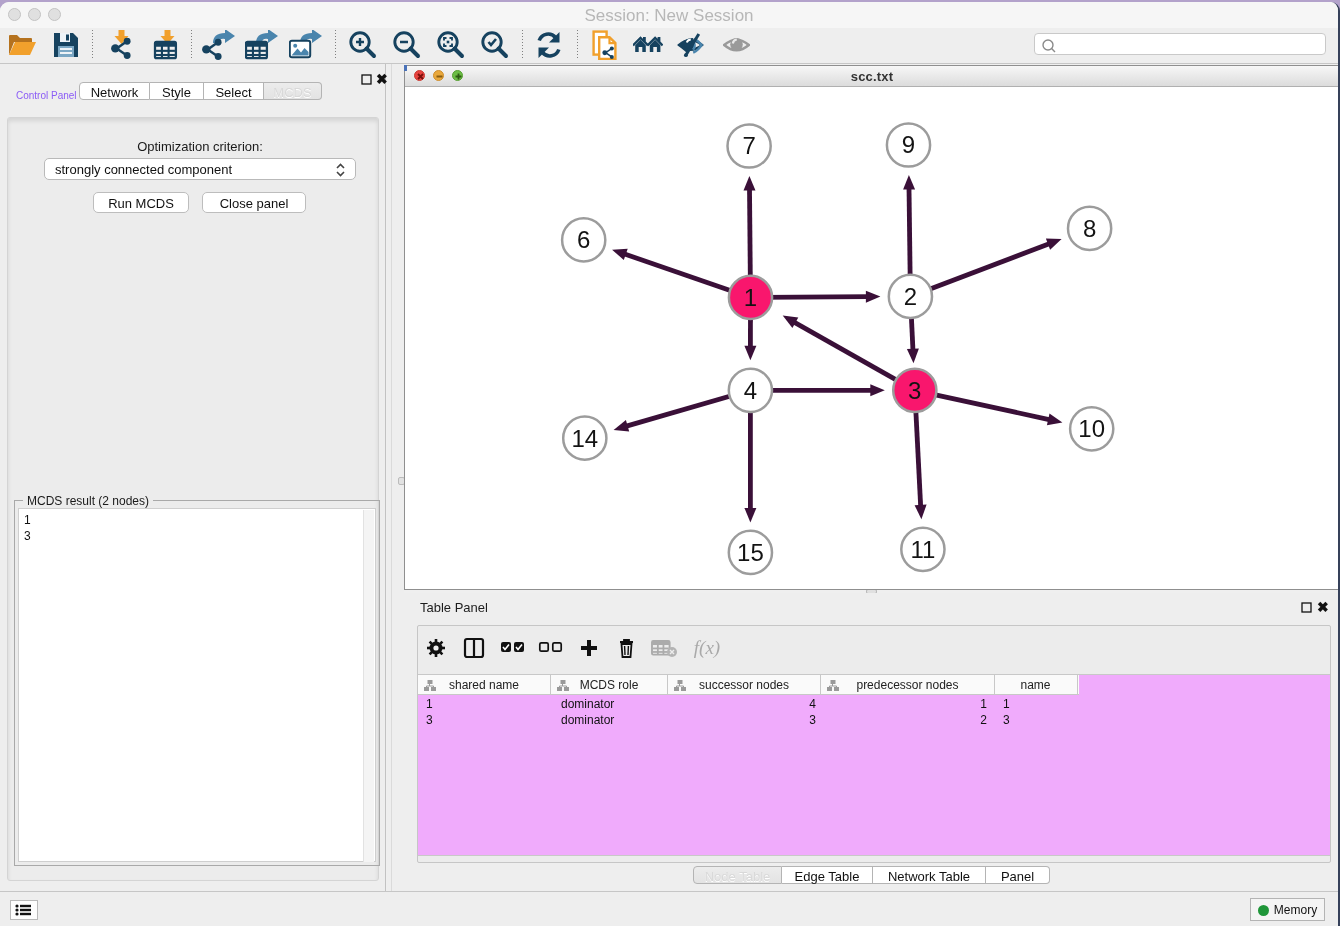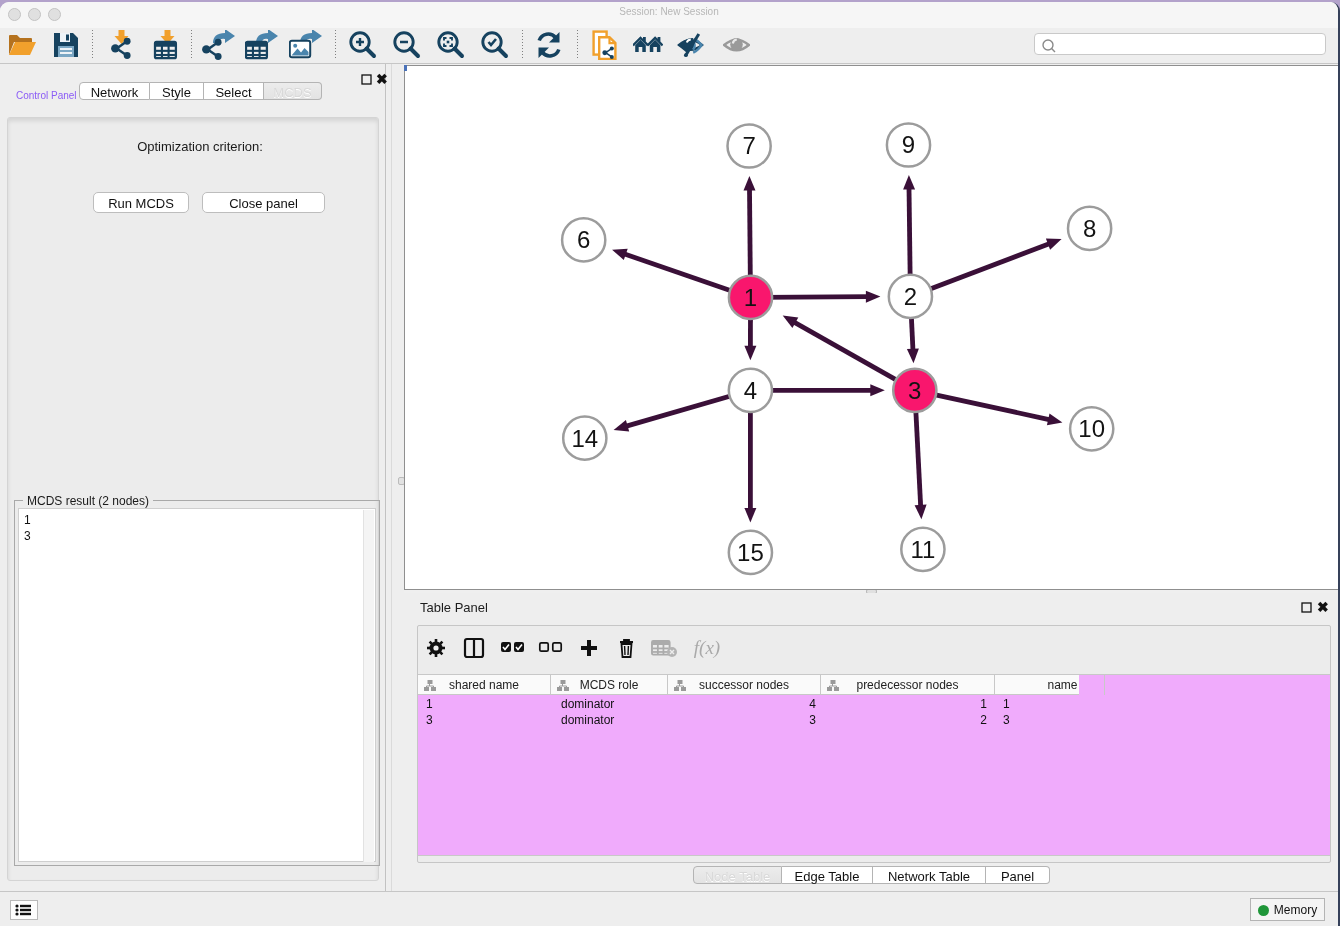--- a/index.html
+++ b/index.html
@@ -1,20 +1,20 @@
 <!DOCTYPE html>
 <html><head><meta charset="utf-8"><style>
 *{margin:0;padding:0;box-sizing:border-box}
 html,body{width:1340px;height:926px;overflow:hidden}
 body{background:#b3a2cb;font-family:"Liberation Sans",sans-serif;position:relative}
 #win{position:absolute;left:0;top:2px;width:1340px;height:924px;background:#efefef;border-radius:9px 9px 0 0;overflow:hidden;border-right:2px solid #36415a}
 
 #titlebar{position:absolute;left:0;top:0;width:100%;height:26px;background:#f6f6f6}
 .tl{position:absolute;top:5.5px;width:13px;height:13px;border-radius:50%;background:#e0e0e0;border:1px solid #c3c3c3}
-#title{position:absolute;top:4px;left:0;width:100%;text-align:center;font-size:10px;color:#b7b7b7}
+#title{position:absolute;top:4px;left:0;width:100%;text-align:center;font-size:17px;color:#b7b7b7}
 
 #toolbar{position:absolute;left:0;top:26px;width:100%;height:36px;background:#eeeeee;border-bottom:1px solid #c6c6c6;display:flex;align-items:center}
 .sep{width:1px;height:30px;background-image:linear-gradient(#808080 40%,transparent 40%);background-size:1px 3px}
 .ticon{display:flex;align-items:center;justify-content:center}
 #searchbox{position:absolute;right:12px;top:31px;width:292px;height:22px;background:#fff;border:1px solid #c9c9c9;border-radius:4px}
 
 #cpanel{position:absolute;left:0;top:62px;width:386px;height:827px;background:#eeeeee;border-right:1px solid #c2c2c2}
 #cphead{position:absolute;left:16px;top:26px;font-size:10px;color:#8b5cf6}
 .winbtns{position:absolute;font-size:12px;color:#111}
 .tabs{position:absolute;display:flex;font-size:13px}
@@ -255,38 +255,62 @@
       </div>
     <div class="winbtns" style="left:376px;top:7px;font-weight:bold;font-size:14px">✖</div>
     <div class="tabs" style="left:79px;top:18px">
       <div class="tab first" style="width:71px">Network</div>
       <div class="tab" style="width:54px">Style</div>
       <div class="tab" style="width:60px">Select</div>
       <div class="tab last sel" style="width:58px">MCDS</div>
     </div>
     <div id="cpcontent"></div>
     <div id="optlabel">Optimization criterion:</div>
+    <div id="dropdown">strongly connected component
+      <svg width="11" height="14" style="position:absolute;right:9px;top:4px">
+          <path d="M2 5 L5.5 1.5 L9 5" fill="none" stroke="#444" stroke-width="1.6"></path>
+          <path d="M2 9 L5.5 12.5 L9 9" fill="none" stroke="#444" stroke-width="1.6"></path>
+        </svg>
+    </div>
     <div class="btn" style="left:93px;width:96px">Run MCDS</div>
-    <div class="btn" style="left:202px;width:123px">Close panel</div>
+    <div class="btn" style="left:202px;width:104px">Close panel</div>
     <div id="mcdsgroup">
       <div id="mcdslabel">MCDS result (2 nodes)</div>
       <div id="mcdsinner">
           <div id="mcdstext">1<br>3</div>
           <div id="mcdssb"></div>
         </div>
     </div>
   </div>
   <div id="vsplit">
       <div style="position:absolute;left:4px;top:0;width:1px;height:100%;background:#dadada"></div>
       <div id="vshandle"></div>
     </div>
   <div style="position:absolute;left:866px;top:587px;width:11px;height:5px;background:#e0e0e0;border:1px solid #b9b9b9;border-radius:2px"></div>
 
   <div style="position:absolute;left:404px;top:63px;width:3px;height:6px;background:#4a72b8;z-index:3"></div>
   <div id="netwin">
+    <div id="nettitle">
+      <div class="mac" style="left:9px;background:#e8433f;border:1px solid #ca3b34">
+          <svg width="11" height="11">
+            <path d="M3 3 L8 8 M8 3 L3 8" stroke="#7b100c" stroke-width="1.8"></path>
+          </svg>
+        </div>
+      <div class="mac" style="left:28px;background:#e9a83b;border:1px solid #cf8e2d">
+          <svg width="11" height="11">
+            <line x1="2.5" y1="5.5" x2="8.5" y2="5.5" stroke="#8a5d10" stroke-width="1.8"></line>
+          </svg>
+        </div>
+      <div class="mac" style="left:47px;background:#6cbd45;border:1px solid #57a033">
+          <svg width="11" height="11">
+            <path d="M5.5 2.5 L5.5 8.5 M2.5 5.5 L8.5 5.5" stroke="#2e5b13" stroke-width="1.8"></path>
+          </svg>
+        </div>
+      <div id="nettext">scc.txt</div>
+    </div>
     <svg id="graph" width="934" height="502">
         <line x1="345.5" y1="210.4" x2="344.5" y2="101.5" stroke="#3a1038" stroke-width="4.8"></line>
 <polygon points="344.4,89.0 350.5,103.4 338.5,103.6" fill="#3a1038"></polygon>
 <line x1="345.5" y1="210.4" x2="218.9" y2="166.8" stroke="#3a1038" stroke-width="4.8"></line>
 <polygon points="207.1,162.7 222.7,161.7 218.8,173.1" fill="#3a1038"></polygon>
 <line x1="345.5" y1="210.4" x2="462.9" y2="209.7" stroke="#3a1038" stroke-width="4.8"></line>
 <polygon points="475.4,209.6 460.9,215.7 460.9,203.7" fill="#3a1038"></polygon>
 <line x1="345.5" y1="210.4" x2="345.4" y2="260.8" stroke="#3a1038" stroke-width="4.8"></line>
 <polygon points="345.4,273.3 339.4,258.8 351.4,258.8" fill="#3a1038"></polygon>
 <line x1="505.4" y1="209.4" x2="504.0" y2="100.5" stroke="#3a1038" stroke-width="4.8"></line>
@@ -449,21 +473,21 @@
           <div class="hcol" style="left:250px;width:153px">successor nodes</div>
           <svg class="hicon" width="12" height="11" style="left:409px">
             <g fill="#9a9a9a">
               <rect x="3.5" y="0" width="5" height="4"></rect>
               <rect x="0" y="7" width="5" height="4"></rect>
               <rect x="7" y="7" width="5" height="4"></rect>
               <path d="M5.5 4 L5.5 6 L2.5 6 L2.5 7 M5.5 6 L9.5 6 L9.5 7" stroke="#9a9a9a" fill="none"></path>
             </g>
           </svg>
           <div class="hcol" style="left:403px;width:174px">predecessor nodes</div>
-          <div class="hcol" style="left:603px;width:84px">name</div>
+          <div class="hcol" style="left:576px;width:84px">name</div>
         </div>
       <div class="trow" style="top:21px">
           <div class="cell" style="left:8px">1</div>
           <div class="cell" style="left:143px">dominator</div>
           <div class="cell" style="left:250px;width:148px;text-align:right">4</div>
           <div class="cell" style="left:403px;width:166px;text-align:right">1</div>
           <div class="cell" style="left:585px">1</div>
         </div>
       <div class="trow" style="top:37px">
           <div class="cell" style="left:8px">3</div>

